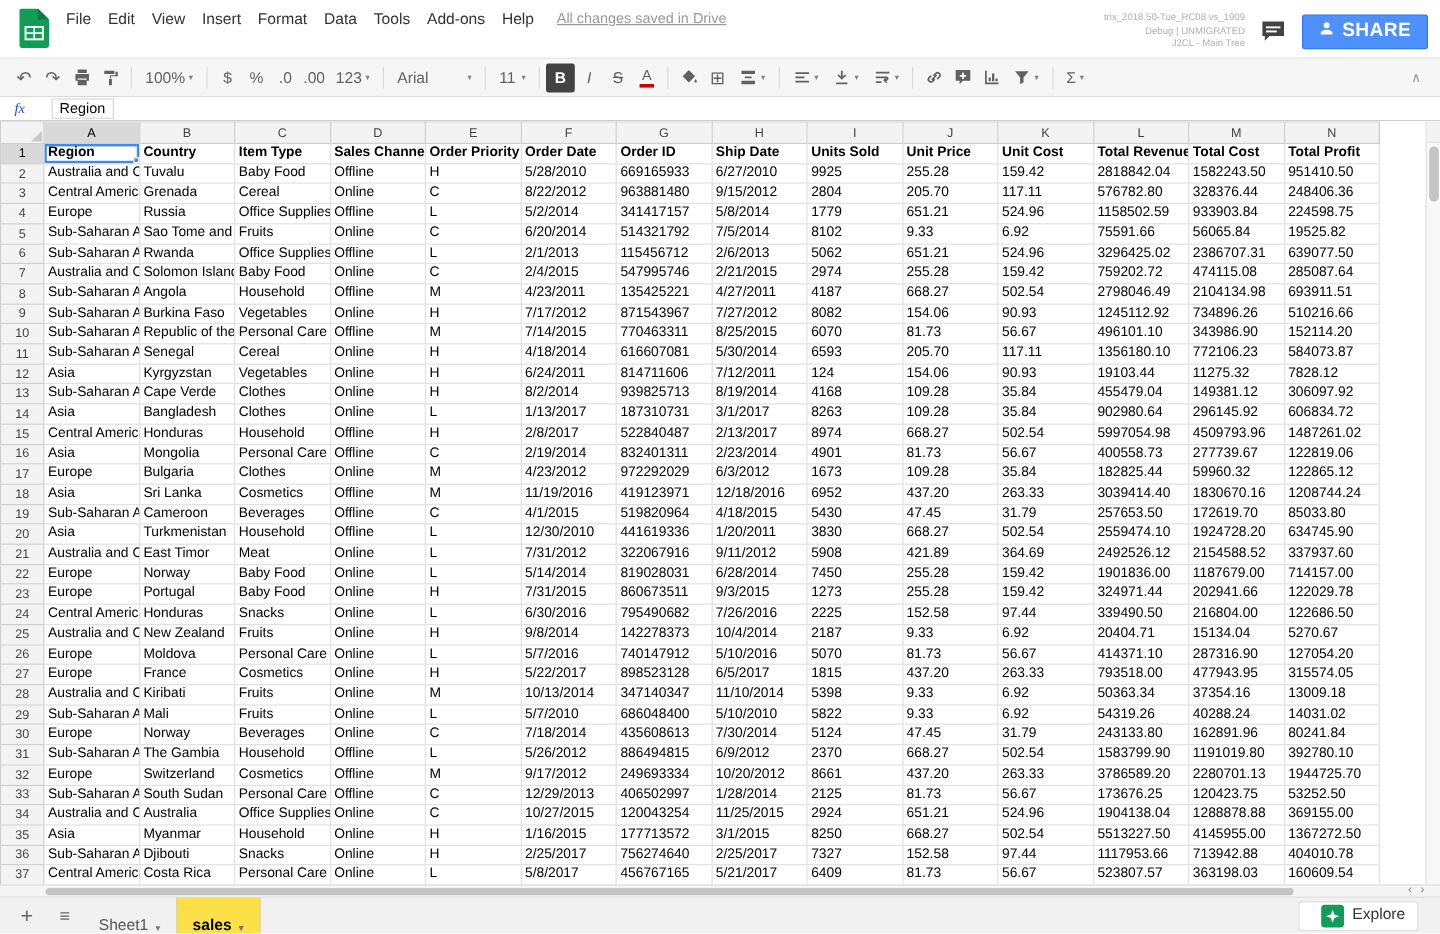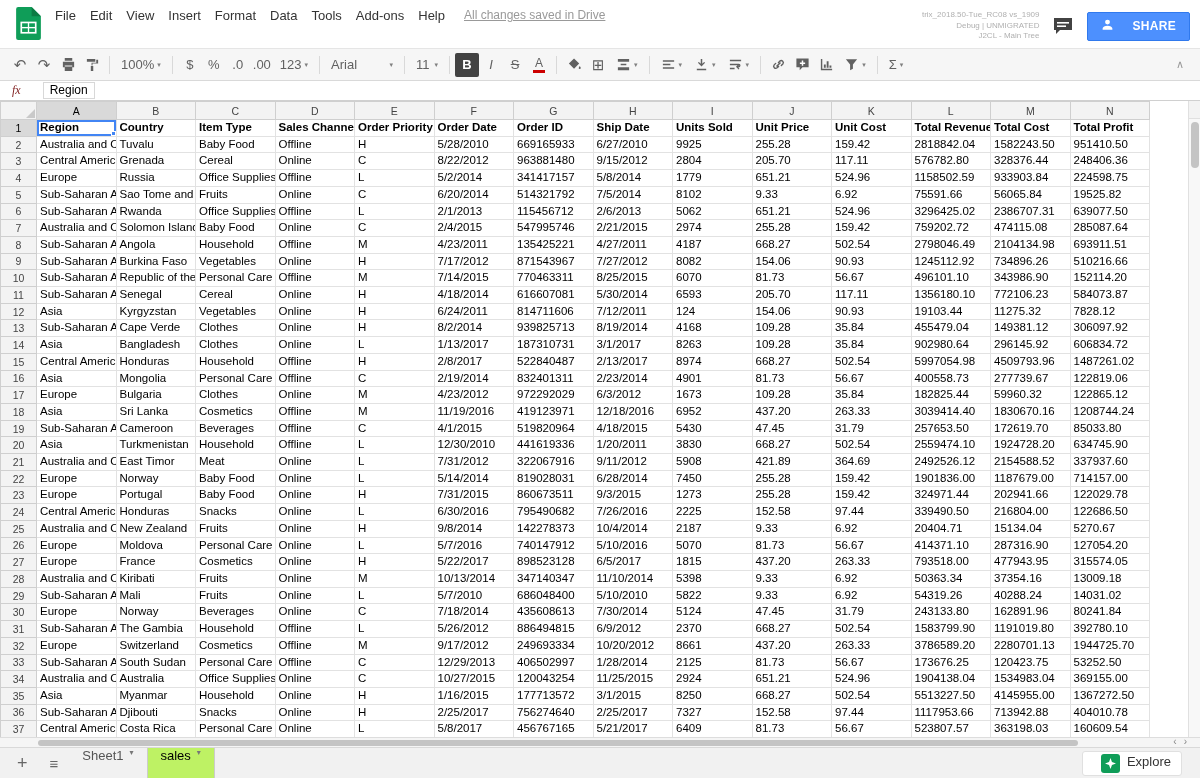--- a/index.html
+++ b/index.html
@@ -13,42 +13,42 @@
 .title-row{display:flex;align-items:center;gap:9px;height:24px}
 .doc-title{font-size:17px;color:#000;cursor:text}
 .star{color:#878787;font-size:14px;cursor:pointer}
 .folder{cursor:pointer;display:flex}
 .menu-row{display:flex;align-items:center;height:22px}
 .menu-item{font-size:13px;color:#333;padding:2px 7px;cursor:pointer;border-radius:2px}
 .save-status{font-size:12px;color:#999;text-decoration:underline;margin-left:12px;cursor:pointer}
 .head-right{display:flex;align-items:center;gap:14px}
 .debug{font-size:8px;color:#b0b0b0;text-align:right;line-height:1.35;white-space:nowrap}
 .comment-btn{cursor:pointer;display:flex}
-.share{background:#4d90fe;border:1px solid #3079ed;color:#fff;font-weight:bold;font-size:12px;height:29px;padding:0 13px;border-radius:2px;display:flex;align-items:center;gap:18px;cursor:pointer;letter-spacing:.3px}
+.share{background:#4d90fe;border:1px solid #3079ed;color:#fff;font-weight:bold;font-size:16px;height:29px;padding:0 13px;border-radius:2px;display:flex;align-items:center;gap:6px;cursor:pointer;letter-spacing:.3px}
 
 
 .toolbar{height:33px;background:#f6f6f6;border-top:1px solid #e5e5e5;border-bottom:1px solid #d9d9d9;display:flex;align-items:center;padding:0 8px;color:#616161}
 .tb{height:24px;min-width:24px;display:flex;align-items:center;justify-content:center;border-radius:2px;padding:0 3px;font-size:13px;cursor:pointer;user-select:none}
 .tb .caret{font-size:7px;margin-left:3px;color:#808080}
 .arrowg{font-size:15px}
 .sep{width:1px;height:18px;background:#d9d9d9;margin:0 5px;flex:none}
 .tb.active{background:#424242;color:#fff}
 .tb.bold{font-weight:bold}
 .tb.wide{padding:0 6px}
 .font-name{width:74px;justify-content:space-between}
 .size-box{width:34px;justify-content:space-between}
 .tb svg{display:block}
 .acolor{display:flex;flex-direction:column;align-items:center;line-height:1;font-size:12px}
 .acolor .bar{width:12px;height:3px;background:#cc0000;margin-top:1px}
 .borders-glyph{font-size:15px}
 .collapse{margin-left:auto;color:#999;font-size:11px}
 
 
 .fbar{height:20px;display:flex;align-items:center;border-bottom:1px solid #d0d0d0;background:#fff}
-.fx{font-style:italic;color:#7f1d1d;font-size:12px;margin:0 6px 0 12px;font-family:"Liberation Serif",serif}
+.fx{font-style:italic;color:#1d4ed8;font-size:12px;margin:0 6px 0 12px;font-family:"Liberation Serif",serif}
 .fval{font-size:12px;color:#000;border:1px solid #d8d8d8;padding:0 6px;line-height:15px;margin-left:16px;min-width:46px}
 
 
 .grid-wrap{position:relative;height:636px;overflow:hidden;background:#fff}
 table{border-collapse:collapse;table-layout:fixed;width:1149px}
 th,td{overflow:hidden;white-space:nowrap;vertical-align:middle}
 .colhead{height:18px;background:#f3f3f3;border:1px solid #cfcfcf;font-size:10.5px;font-weight:normal;color:#444;text-align:center;cursor:pointer}
 .colhead.sel{background:#d9d9d9;color:#000}
 .colhead.fillerh{cursor:default}
 .corner{background:#f3f3f3;border:1px solid #cfcfcf;position:relative;cursor:pointer}
@@ -67,23 +67,23 @@
 
 
 .hscroll{height:10px;background:#f5f5f5;border-top:1px solid #ddd;position:relative;cursor:pointer}
 .hthumb{position:absolute;left:38px;top:2px;width:1040px;height:6px;background:#c4c4c4;border-radius:3px}
 .harrows{position:absolute;right:6px;top:-2px;font-size:10px;color:#888;letter-spacing:7px}
 
 
 .tabbar{height:31px;background:#f1f1f1;border-top:1px solid #d9d9d9;display:flex;align-items:stretch;padding:0 6px}
 .addsheet{font-size:18px;color:#666;padding:0 11px;display:flex;align-items:center;cursor:pointer}
 .allsheets{font-size:15px;color:#666;padding:0 11px;display:flex;align-items:center;cursor:pointer}
-.tab{display:flex;align-items:flex-start;gap:6px;padding:0 13px;font-size:13px;color:#555;cursor:pointer}
+.tab{display:flex;align-items:flex-end;gap:6px;padding:0 13px;font-size:13px;color:#555;cursor:pointer}
 .tab .caret{font-size:8px;color:#777}
-.tab.active{background:#bef264;border-left:1px solid #ccc;border-right:1px solid #ccc;color:#000;font-weight:normal}
+.tab.active{background:#fde047;border-left:1px solid #ccc;border-right:1px solid #ccc;color:#000;font-weight:bold}
 .explore{margin-left:auto;display:flex;align-items:flex-start;gap:7px;margin-right:12px;cursor:pointer;background:#fff;border:1px solid #e0e0e0;border-radius:3px;padding:2px 10px 2px 18px;align-self:center}
 .explore-icon{width:19px;height:19px;background:#0f9d58;border-radius:3px;display:flex;align-items:center;justify-content:center}
 .explore-label{font-size:13px;color:#333}
 </style>
 </head>
 <body>
 
 <div class="app">
 
   <div class="titlebar">
@@ -889,21 +889,21 @@
             <td class="cell">Office Supplies</td>
             <td class="cell">Online</td>
             <td class="cell">C</td>
             <td class="cell">10/27/2015</td>
             <td class="cell">120043254</td>
             <td class="cell">11/25/2015</td>
             <td class="cell">2924</td>
             <td class="cell">651.21</td>
             <td class="cell">524.96</td>
             <td class="cell">1904138.04</td>
-            <td class="cell">1534983.04</td>
+            <td class="cell">1288878.88</td>
             <td class="cell">369155.00</td>
             <td class="fillercell"></td>
           </tr>
           <tr>
             <td class="rowhead">35</td>
             <td class="cell">Asia</td>
             <td class="cell">Myanmar</td>
             <td class="cell">Household</td>
             <td class="cell">Online</td>
             <td class="cell">H</td>

